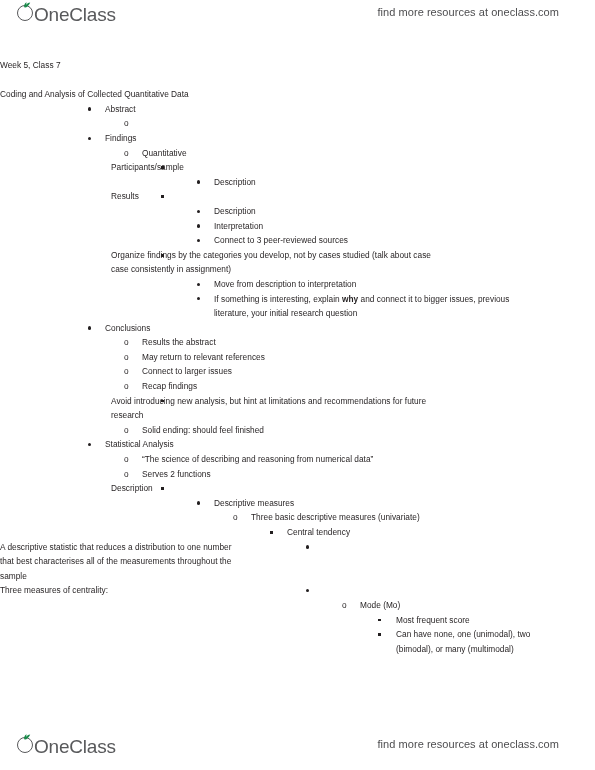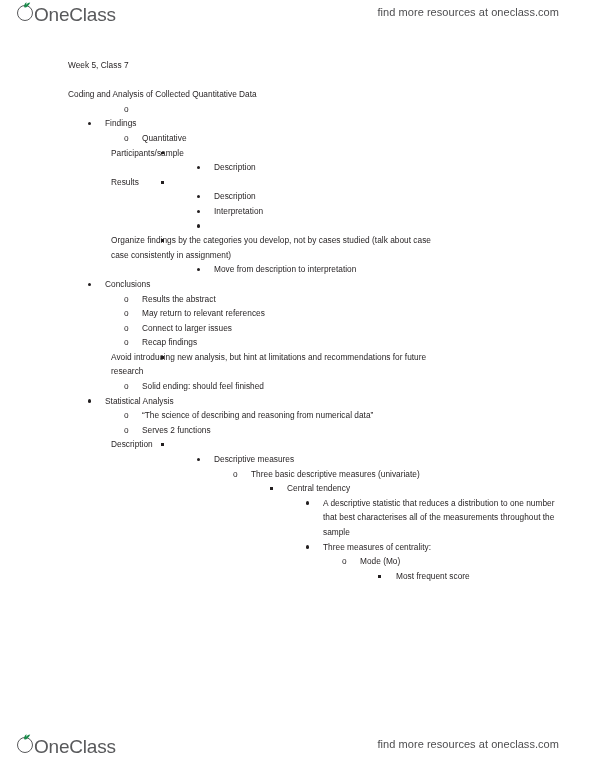--- a/index.html
+++ b/index.html
@@ -99,42 +99,42 @@
   }
   .line .bullet {
     position: absolute;
     display: inline-block;
     text-align: left;
     color: #231f20;
   }
   .line .txt { display: inline-block; }
 
   
-  .p0 { margin-left: 68px; }
+  .p0 { }
 
   
   .lv1 { padding-left: 105px; }
   .lv1 .bullet { left: 88px; }
 
   .lv2 { padding-left: 142px; }
   .lv2 .bullet { left: 124px; }
 
   .lv3 { padding-left: 111px; }
   .lv3 .bullet { left: 161px; }
 
   .lv4 { padding-left: 214px; }
   .lv4 .bullet { left: 197px; }
 
   .lv5 { padding-left: 251px; }
   .lv5 .bullet { left: 233px; }
 
   .lv6 { padding-left: 287px; }
   .lv6 .bullet { left: 270px; }
 
-  .lv7 { padding-left: 323px; }
+  .lv7 { }
   .lv7 .bullet { left: 306px; }
 
   .lv8 { padding-left: 360px; }
   .lv8 .bullet { left: 342px; }
 
   
   .b-disc {
     width: 3.4px; height: 3.4px;
     background: #231f20;
     border-radius: 50%;
@@ -177,52 +177,55 @@
     </div>
     <div class="brand-tagline">find more resources at oneclass.com</div>
   </div>
 
   <div class="doc">
 
     <div class="line p0">Week 5, Class 7</div>
     <div class="spacer"></div>
     <div class="line p0">Coding and Analysis of Collected Quantitative Data</div>
 
+    <div class="line lv1"><span class="bullet b-disc"></span><span class="txt w-a">Abstract</span></div>
     <div class="line lv2"><span class="bullet b-circle">o</span></div>
 
     <div class="line lv1"><span class="bullet b-disc"></span><span class="txt w-a">Findings</span></div>
     <div class="line lv2"><span class="bullet b-circle">o</span><span class="txt w-a">Quantitative</span></div>
     <div class="line lv3"><span class="bullet b-square"></span><span class="txt w-a">Participants/sample</span></div>
     <div class="line lv4"><span class="bullet b-disc"></span><span class="txt w-a">Description</span></div>
     <div class="line lv3"><span class="bullet b-square"></span><span class="txt w-a">Results</span></div>
     <div class="line lv4"><span class="bullet b-disc"></span><span class="txt w-a">Description</span></div>
     <div class="line lv4"><span class="bullet b-disc"></span><span class="txt w-a">Interpretation</span></div>
-    <div class="line lv4"><span class="bullet b-disc"></span></div>
+    <div class="line lv4"><span class="bullet b-disc"></span><span class="txt w-a">Connect to 3 peer-reviewed sources</span></div>
     <div class="line lv3"><span class="bullet b-square"></span><span class="txt w-b">Organize findings by the categories you develop, not by cases studied (talk about case case consistently in assignment)</span></div>
     <div class="line lv4"><span class="bullet b-disc"></span><span class="txt w-a">Move from description to interpretation</span></div>
+    <div class="line lv4"><span class="bullet b-disc"></span><span class="txt w-b">If something is interesting, explain <b>why</b> and connect it to bigger issues, previous literature, your initial research question</span></div>
 
     <div class="line lv1"><span class="bullet b-disc"></span><span class="txt w-a">Conclusions</span></div>
     <div class="line lv2"><span class="bullet b-circle">o</span><span class="txt w-a">Results the abstract</span></div>
     <div class="line lv2"><span class="bullet b-circle">o</span><span class="txt w-a">May return to relevant references</span></div>
     <div class="line lv2"><span class="bullet b-circle">o</span><span class="txt w-a">Connect to larger issues</span></div>
     <div class="line lv2"><span class="bullet b-circle">o</span><span class="txt w-a">Recap findings</span></div>
     <div class="line lv3"><span class="bullet b-square"></span><span class="txt w-b">Avoid introducing new analysis, but hint at limitations and recommendations for future research</span></div>
     <div class="line lv2"><span class="bullet b-circle">o</span><span class="txt w-a">Solid ending: should feel finished</span></div>
 
     <div class="line lv1"><span class="bullet b-disc"></span><span class="txt w-a">Statistical Analysis</span></div>
     <div class="line lv2"><span class="bullet b-circle">o</span><span class="txt w-a">“The science of describing and reasoning from numerical data”</span></div>
     <div class="line lv2"><span class="bullet b-circle">o</span><span class="txt w-a">Serves 2 functions</span></div>
     <div class="line lv3"><span class="bullet b-square"></span><span class="txt w-a">Description</span></div>
     <div class="line lv4"><span class="bullet b-disc"></span><span class="txt w-a">Descriptive measures</span></div>
     <div class="line lv5"><span class="bullet b-circle">o</span><span class="txt w-a">Three basic descriptive measures (univariate)</span></div>
     <div class="line lv6"><span class="bullet b-square"></span><span class="txt w-a">Central tendency</span></div>
     <div class="line lv7"><span class="bullet b-disc"></span><span class="txt w-c">A descriptive statistic that reduces a distribution to one number that best characterises all of the measurements throughout the sample</span></div>
     <div class="line lv7"><span class="bullet b-disc"></span><span class="txt w-c">Three measures of centrality:</span></div>
     <div class="line lv8"><span class="bullet b-circle">o</span><span class="txt w-d">Mode (Mo)</span></div>
     <div class="line lv9" style="padding-left:396px"><span class="bullet b-square" style="left:378px"></span><span class="txt w-d">Most frequent score</span></div>
+    <div class="line lv9" style="padding-left:396px"><span class="bullet b-square" style="left:378px"></span><span class="txt" style="max-width:152px">Can have none, one (unimodal), two (bimodal), or many (multimodal)</span></div>
 
   </div>
 
   <div class="brand-bar footer">
     <div class="logo">
       <span class="logo-o">
         <span class="ring"></span>
         <svg class="leaf" viewBox="0 0 8 6">
           <path d="M1.1 5.2 C1.0 2.6 2.0 0.9 3.6 0.2 C3.3 1.3 3.3 2.1 3.5 2.7 C4.4 1.3 5.6 0.6 7.2 0.5 C6.4 2.6 4.9 4.3 3.0 5.4 Z" fill="#1a8a4a"></path>
         </svg>

